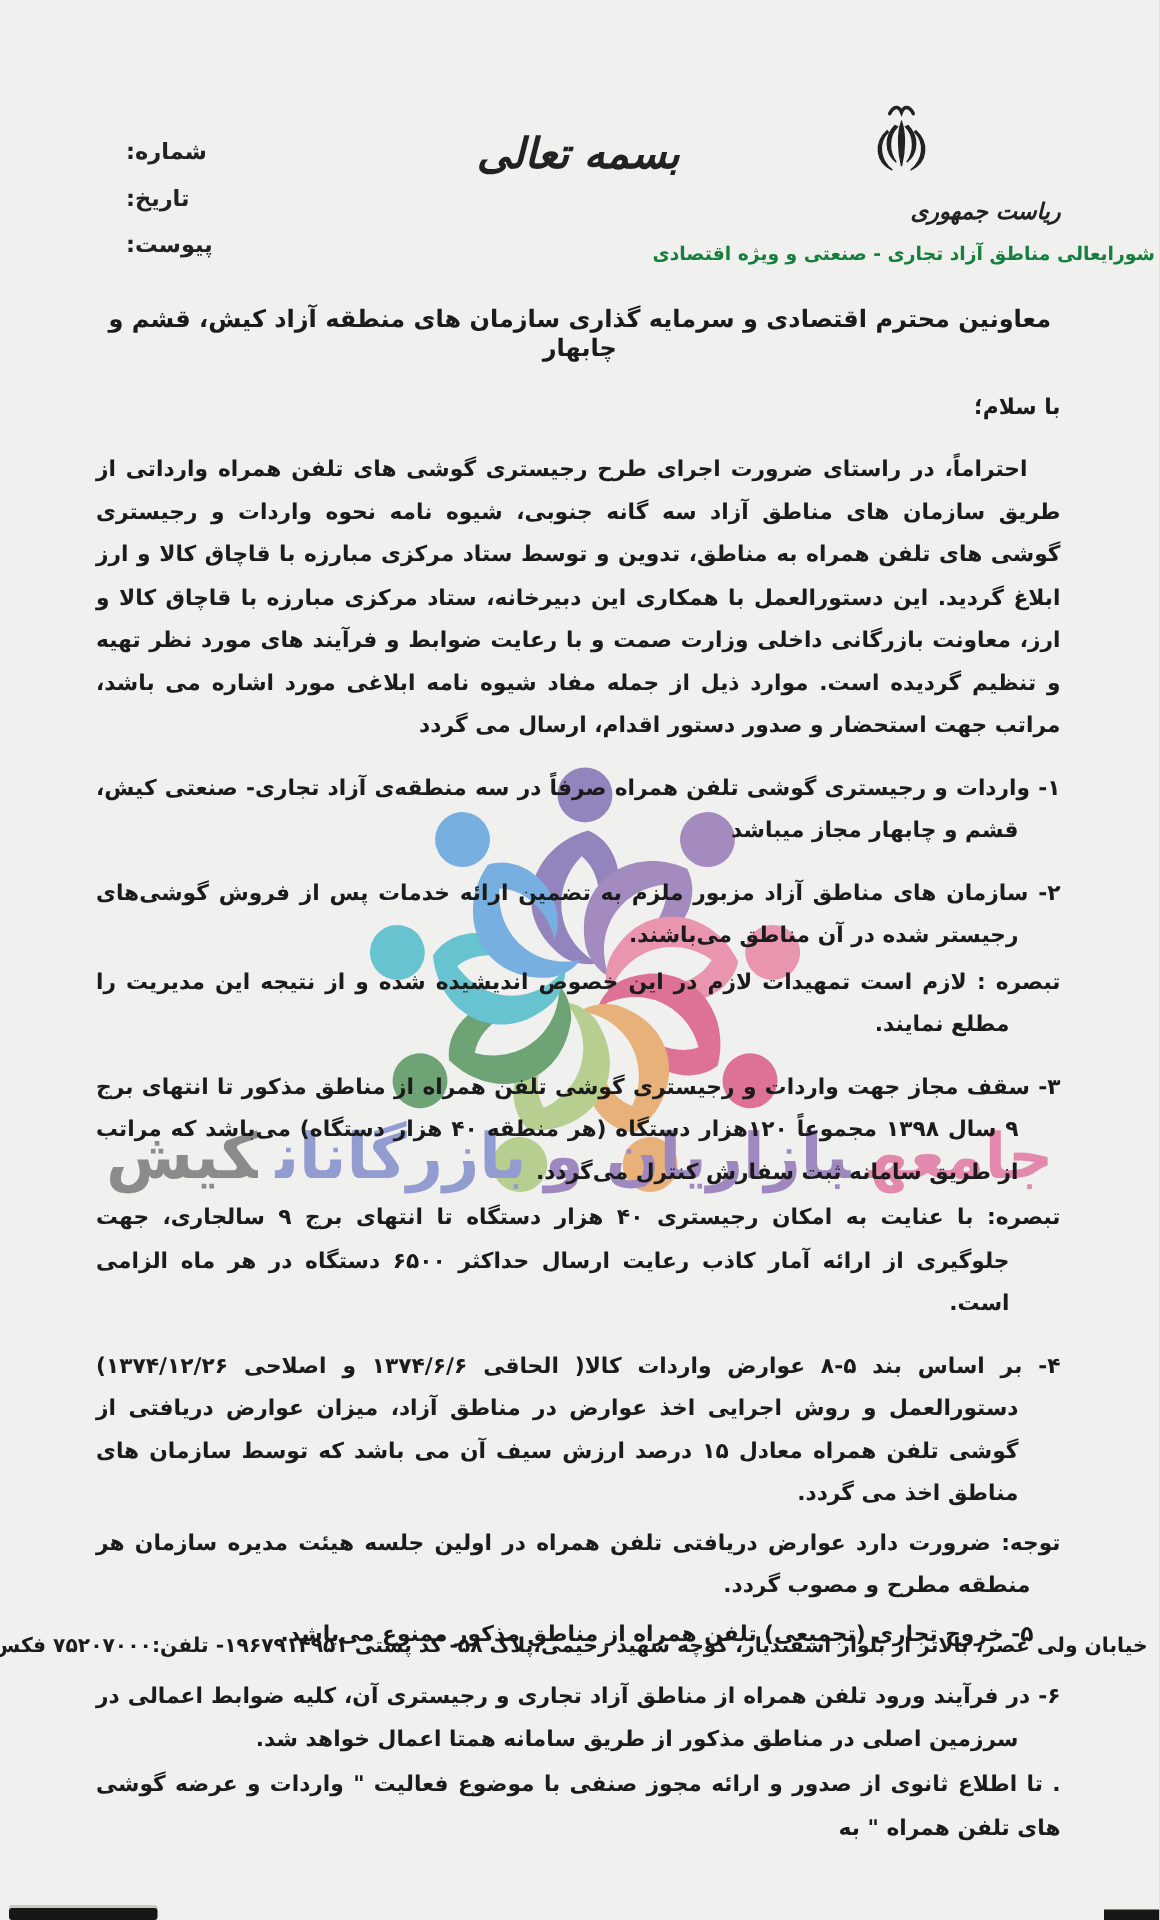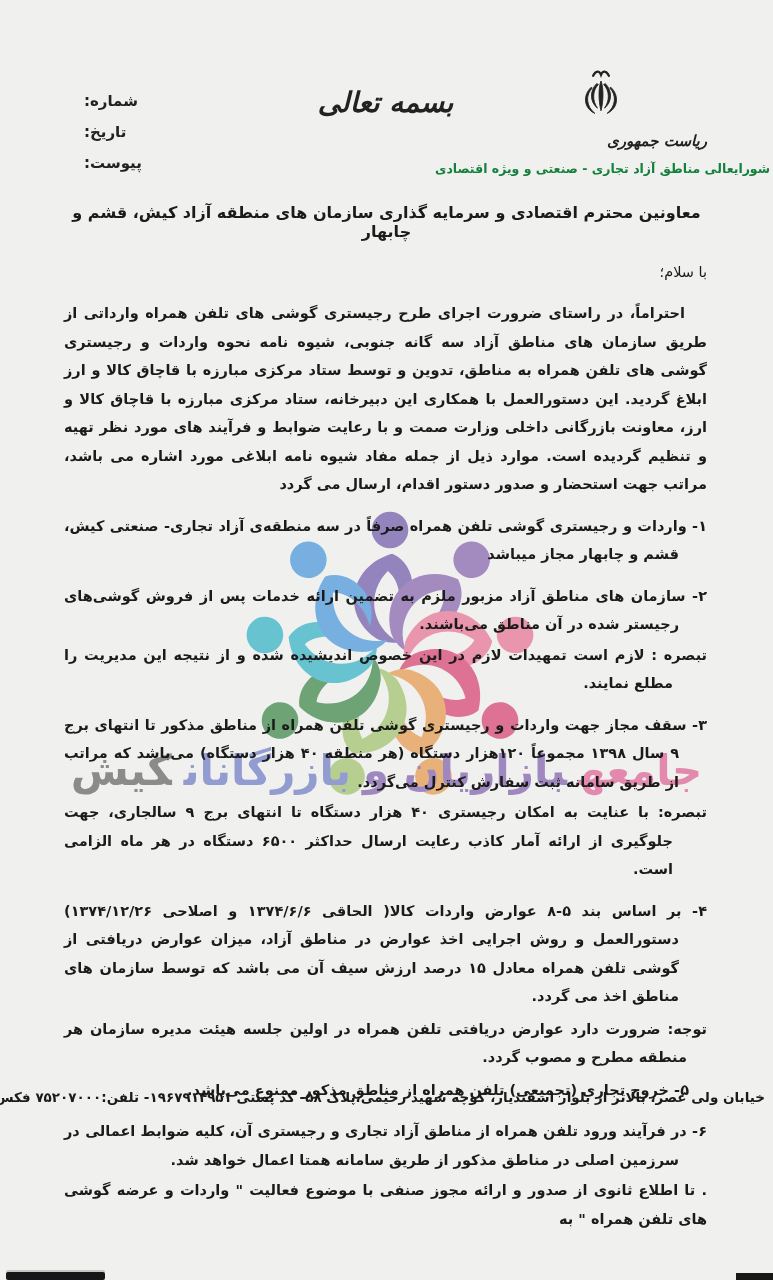--- a/index.html
+++ b/index.html
@@ -49,21 +49,21 @@
     font-weight:bold;font-size:12.5px;color:#15803d;white-space:nowrap;
   }
   
   .title{
     position:absolute;left:60px;right:60px;top:203px;z-index:2;
     direction:rtl;text-align:center;
     font-size:16px;font-weight:bold;margin:0;
   }
   .salutation{
     position:absolute;right:66px;top:264px;z-index:2;
-    direction:rtl;font-size:14.5px;font-weight:normal;text-align:center;
+    direction:rtl;font-size:14.5px;font-weight:bold;text-align:center;
   }
   .body-col{
     position:absolute;left:64px;right:66px;top:299px;z-index:1;
     direction:rtl;text-align:justify;
     font-size:14.5px;font-weight:bold;line-height:28.5px;
   }
   .para{margin:0;}
   .intro{text-indent:22px;}
   .item{margin-top:13px;padding-right:28px;text-indent:-28px;}
   .tabsere{margin-top:2px;padding-right:34px;text-indent:-34px;}

